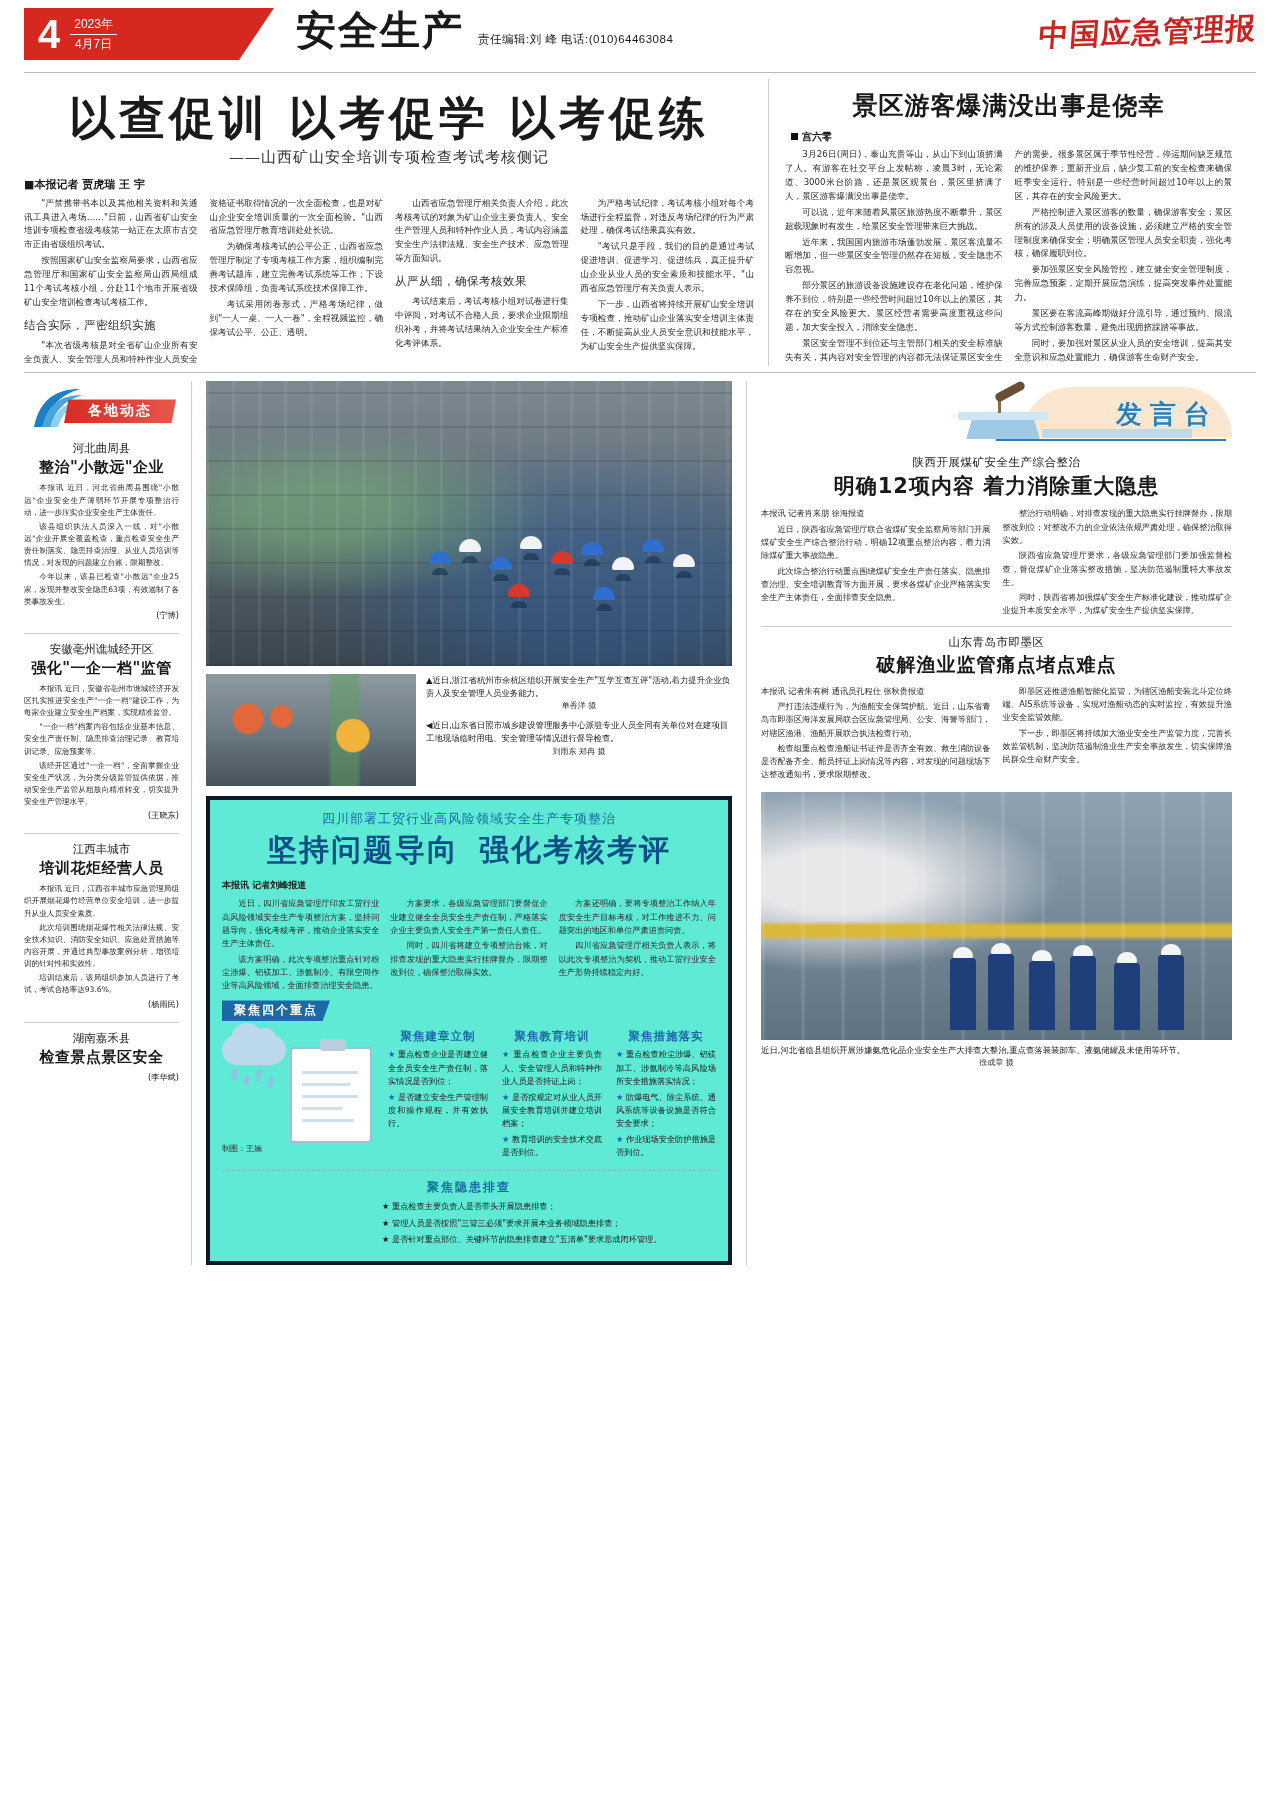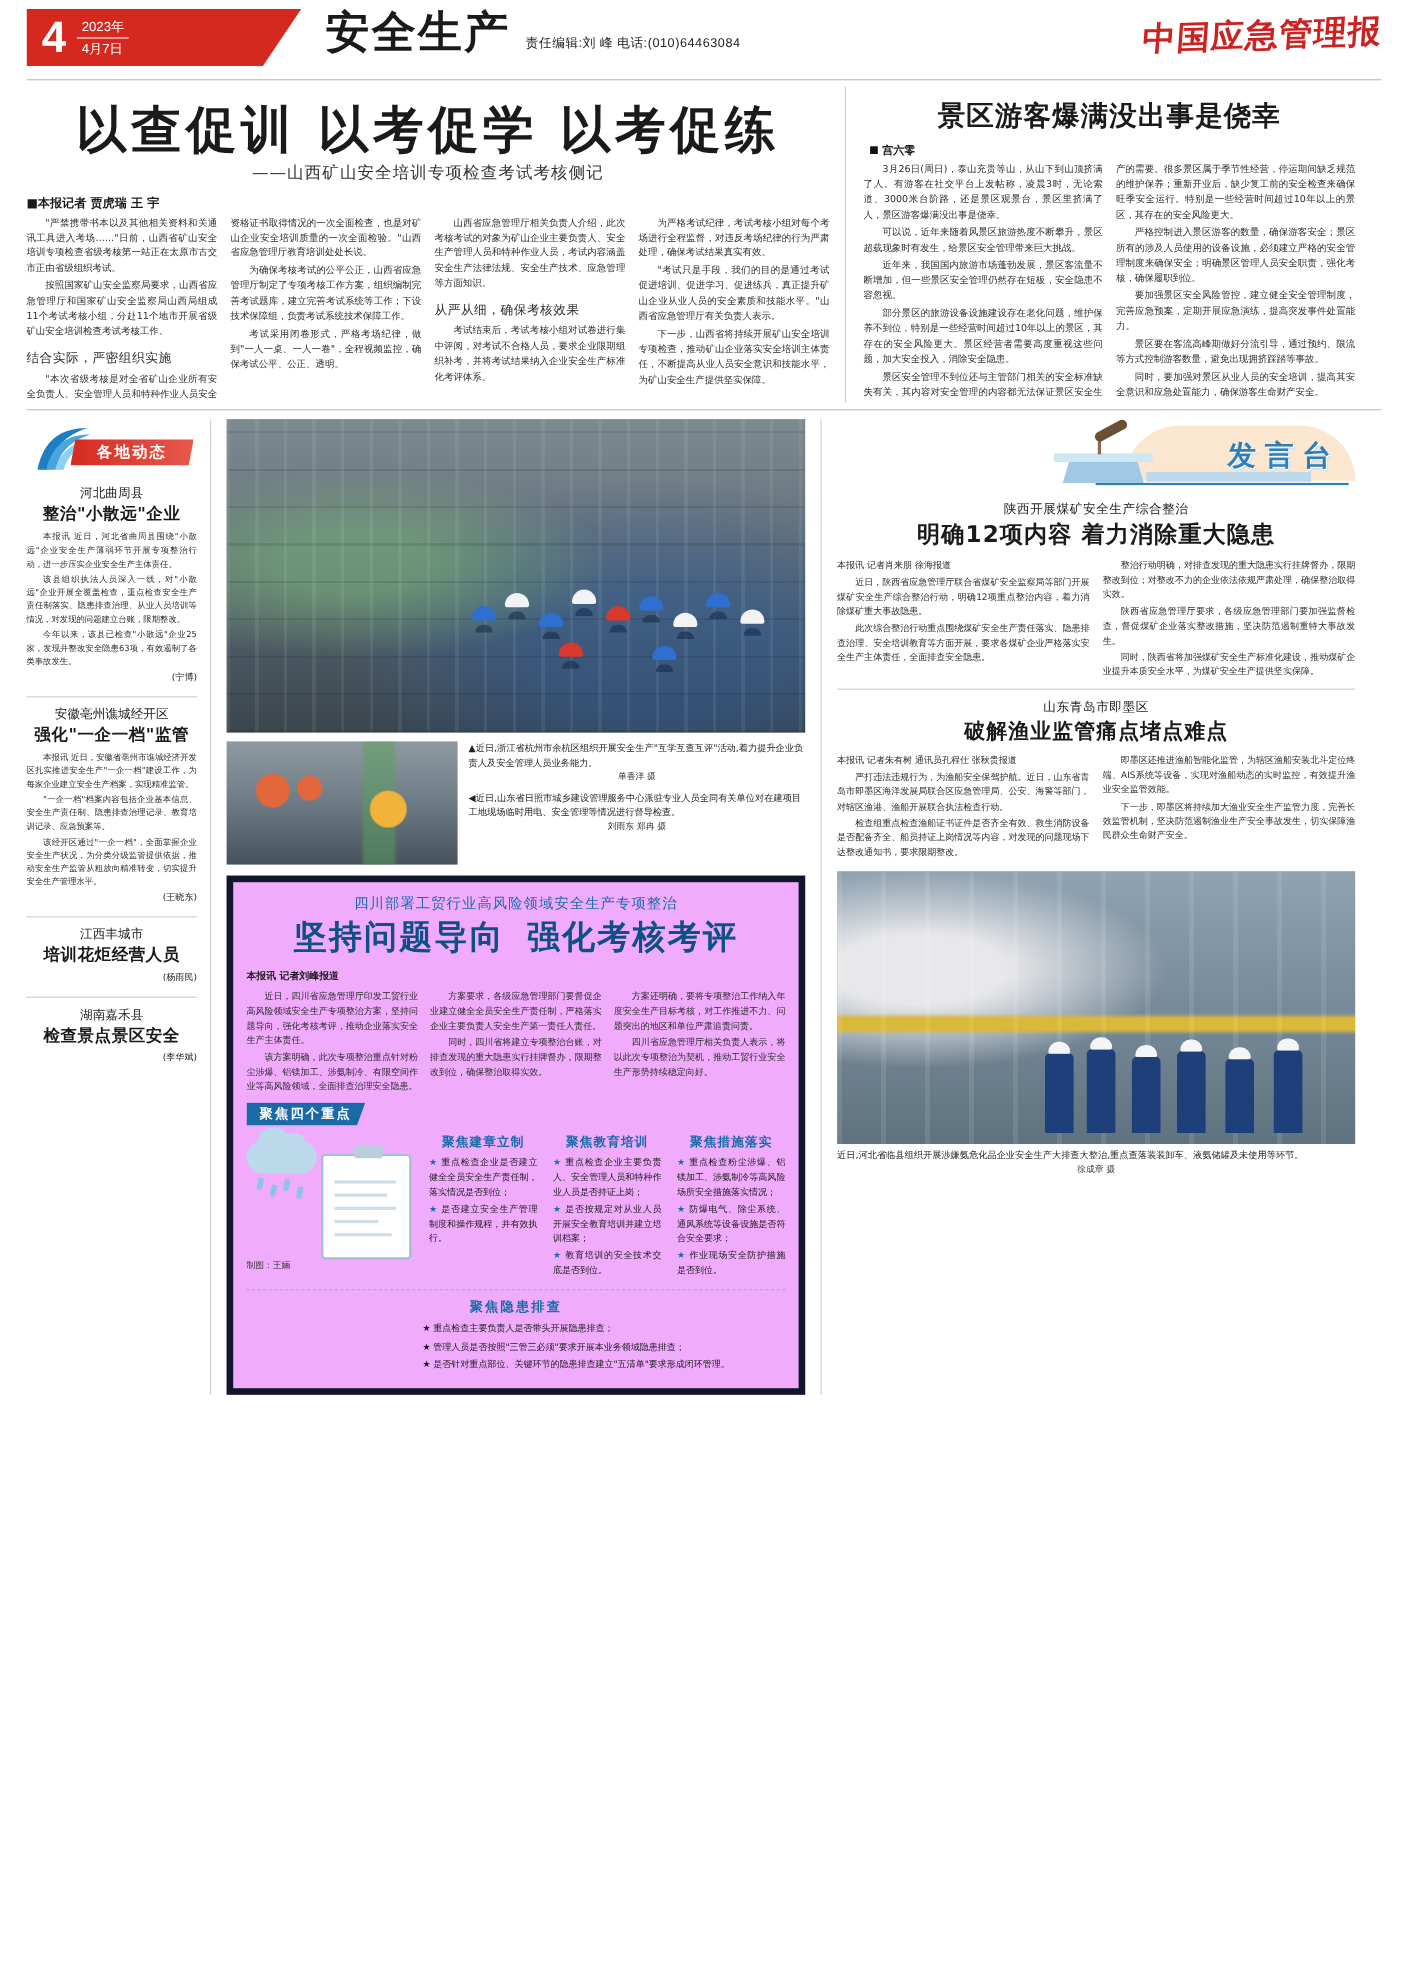--- a/index.html
+++ b/index.html
@@ -11,21 +11,21 @@
   .page{width:1280px;height:1804px;position:relative;box-sizing:border-box;padding:0 24px;}
 
   
   .masthead{height:72px;position:relative;display:flex;align-items:flex-start;}
   .folio{
     position:relative;width:250px;height:52px;margin-top:8px;
     background:#d5281f;color:#fff;display:flex;align-items:center;
     clip-path:polygon(0 0,100% 0,86% 100%,0 100%);
   }
   .folio-num{font-size:40px;font-weight:bold;padding:0 10px 0 14px;line-height:1;font-family:"Liberation Sans",sans-serif;}
-  .folio-date{font-size:12px;line-height:1.35;font-family:"Liberation Sans",sans-serif;text-align:left;}
+  .folio-date{font-size:12px;line-height:1.35;font-family:"Liberation Sans",sans-serif;text-align:center;}
   .folio-date .d1{border-bottom:1px solid #fff;padding:0 4px 1px;display:block;}
   .folio-date .d2{padding:1px 4px 0;display:block;}
   .section-title{
     font-size:40px;font-weight:bold;letter-spacing:2px;
     margin:10px 0 0 22px;font-family:"DejaVu Sans","Liberation Sans",sans-serif;
     line-height:1;
   }
   .editor-line{font-size:11.5px;margin:32px 0 0 14px;font-family:"Liberation Sans",sans-serif;letter-spacing:.5px;white-space:nowrap;}
   .brand{
     position:absolute;right:0;top:12px;
@@ -134,21 +134,21 @@
       repeating-linear-gradient(90deg,rgba(255,255,255,.10) 0 4px,transparent 4px 40px),
       linear-gradient(180deg,transparent 52%,#d9b83a 54% 58%,transparent 60%),
       radial-gradient(ellipse at 16% 36%,#e8e8ea 0 14%,transparent 40%);
   }
   .chem-workers{position:absolute;right:3%;bottom:4%;width:58%;height:48%;}
   .cw{position:absolute;bottom:0;width:26px;height:60%;background:#1e3f7a;border-radius:4px 4px 0 0;}
   .cw::before{content:"";position:absolute;left:3px;top:-11px;width:20px;height:11px;border-radius:10px 10px 2px 2px;background:#f3f5f7;}
 
   
   .feature{
-    margin-top:10px;border:6px solid #0f172a;background:#f0abfc;
+    margin-top:10px;border:4px solid #0f172a;background:#5eead4;
     padding:10px 12px 12px;box-sizing:border-box;position:relative;
   }
   .feat-kicker{font-size:13px;text-align:center;font-family:"DejaVu Sans",sans-serif;color:#1b6aa8;letter-spacing:1px;margin-bottom:2px;}
   .feat-title{font-size:30px;font-weight:bold;text-align:center;letter-spacing:2px;font-family:Liberation Mono, monospace;color:#0e4f86;margin:0 0 8px;}
 
   .focus-head{
     display:inline-block;background:#1b6aa8;color:#fff;font-size:12px;font-weight:bold;
     font-family:"DejaVu Sans",sans-serif;padding:2px 12px;letter-spacing:2px;
     clip-path:polygon(0 0,100% 0,93% 100%,0 100%);
   }
@@ -278,20 +278,25 @@
           <p>"一企一档"档案内容包括企业基本信息、安全生产责任制、隐患排查治理记录、教育培训记录、应急预案等。</p>
           <p>该经开区通过"一企一档"，全面掌握企业安全生产状况，为分类分级监管提供依据，推动安全生产监管从粗放向精准转变，切实提升安全生产管理水平。</p>
         </div>
         <div class="side-sign">(王晓东)</div>
       </div>
       <div class="side-rule"></div>
 
       <div class="side-item">
         <div class="side-loc">江西丰城市</div>
         <div class="side-title">培训花炬经营人员</div>
+        <div class="body-col tiny">
+          <p>本报讯 近日，江西省丰城市应急管理局组织开展烟花爆竹经营单位安全培训，进一步提升从业人员安全素质。</p>
+          <p>此次培训围绕烟花爆竹相关法律法规、安全技术知识、消防安全知识、应急处置措施等内容开展，并通过典型事故案例分析，增强培训的针对性和实效性。</p>
+          <p>培训结束后，该局组织参加人员进行了考试，考试合格率达93.6%。</p>
+        </div>
         <div class="side-sign">(杨雨民)</div>
       </div>
       <div class="side-rule"></div>
 
       <div class="side-item">
         <div class="side-loc">湖南嘉禾县</div>
         <div class="side-title">检查景点景区安全</div>
         <div class="side-sign">(李华斌)</div>
       </div>
     </div>

